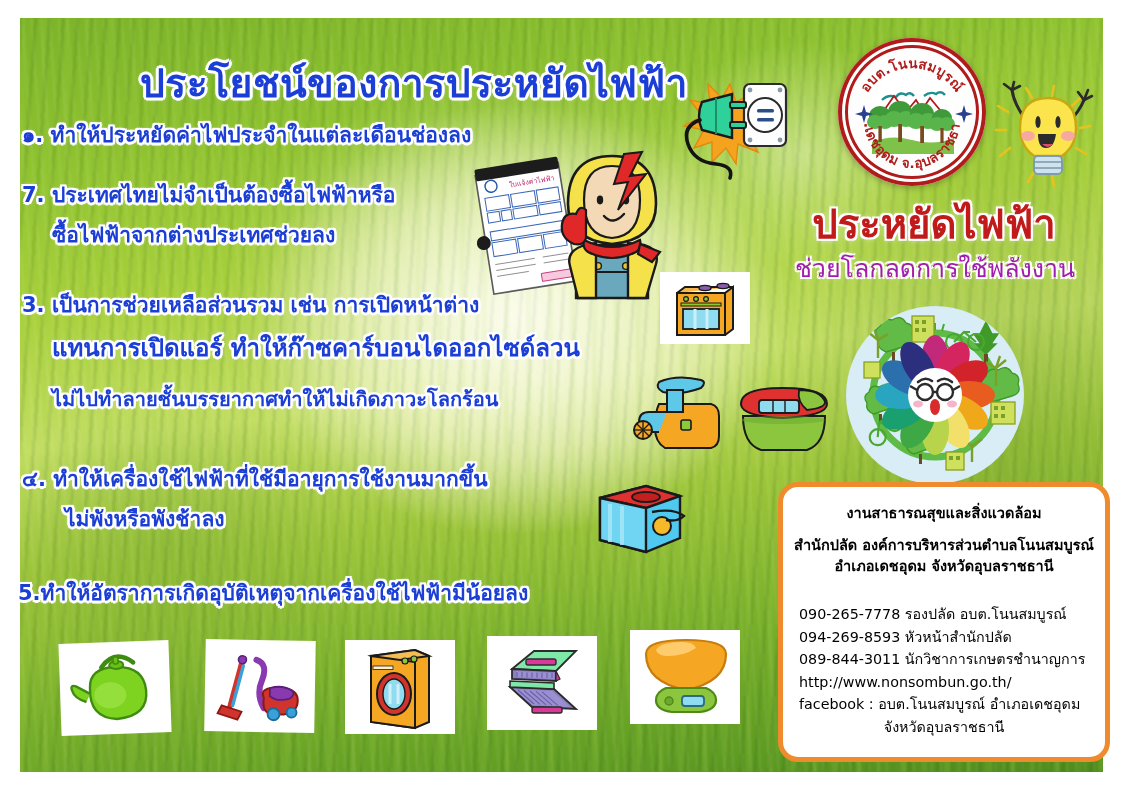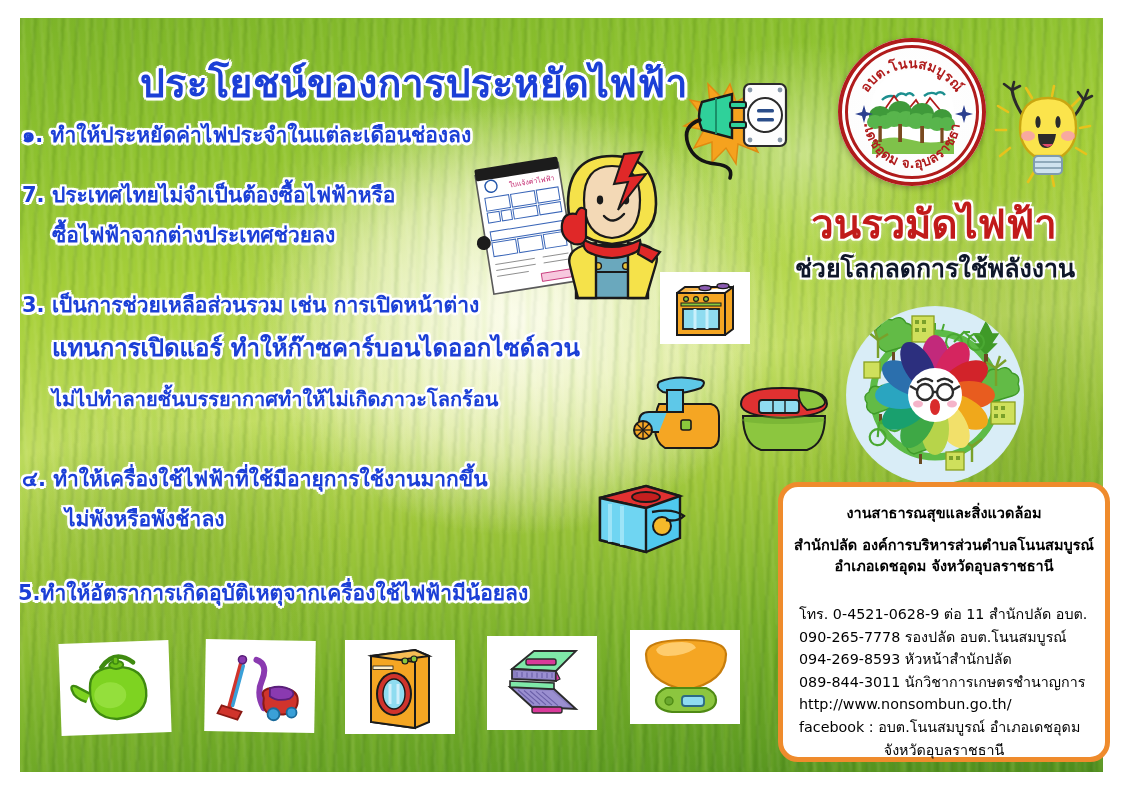--- a/index.html
+++ b/index.html
@@ -82,21 +82,21 @@
 
   
   #slogan-main{
     position:absolute;left:766px;top:192px;width:336px;text-align:center;
     font-size:40px;font-weight:700;color:#c11a1a;
     text-shadow:-2px -2px 0 #fff,2px -2px 0 #fff,-2px 2px 0 #fff,2px 2px 0 #fff,0 0 6px rgba(255,255,255,.9);
     white-space:nowrap;
   }
   #slogan-sub{
     position:absolute;left:760px;top:248px;width:350px;text-align:center;
-    font-size:25px;font-weight:700;color:#0f172a;
+    font-size:25px;font-weight:400;color:#a21caf;
     text-shadow:-2px -2px 0 #fff,2px -2px 0 #fff,-2px 2px 0 #fff,2px 2px 0 #fff,0 0 5px rgba(255,255,255,.9);
     white-space:nowrap;
   }
 
   
   #emblem{
     position:absolute;left:838px;top:38px;width:148px;height:148px;border-radius:50%;
     background:radial-gradient(circle at 50% 45%, #ffffff 0%, #fdfdfd 62%, #f3f6ee 100%);
     box-shadow:0 0 0 4px #b01c1c inset, 0 0 0 7px #ffffff inset, 0 0 0 10px #b01c1c inset, 0 2px 6px rgba(0,0,0,.25);
     overflow:hidden;
@@ -484,21 +484,21 @@
 
       <text class="emblem-arc">
         <textPath href="#arcTop" startOffset="50%" text-anchor="middle">อบต.โนนสมบูรณ์</textPath>
       </text>
       <text class="emblem-arc">
         <textPath href="#arcBottom" startOffset="50%" text-anchor="middle">อ.เดชอุดม จ.อุบลราชธานี</textPath>
       </text>
     </svg>
   </div>
 
-  <div id="slogan-main">วนรวมัดไฟฟ้า</div>
+  <div id="slogan-main">ประหยัดไฟฟ้า</div>
   <div id="slogan-sub">ช่วยโลกลดการใช้พลังงาน</div>
 
   <div class="tile" style="left:660px;top:272px;width:90px;height:72px;">
     <svg width="72" height="62" viewBox="0 0 72 62">
       <path d="M8 16 L56 16 L64 10 L64 52 L56 58 L8 58 Z" fill="#f5a623" stroke="#1a1a1a" stroke-width="2"></path>
       <path d="M8 16 L16 10 L64 10" fill="#f7b64a" stroke="#1a1a1a" stroke-width="2"></path>
       <rect x="8" y="16" width="48" height="42" fill="#f5a623" stroke="#1a1a1a" stroke-width="2"></rect>
       <rect x="14" y="32" width="36" height="20" fill="#8fdcf0" stroke="#1a1a1a" stroke-width="1.8"></rect>
       <line x1="26" y1="32" x2="26" y2="52" stroke="#c9f0fb" stroke-width="3"></line>
       <line x1="38" y1="32" x2="38" y2="52" stroke="#c9f0fb" stroke-width="3"></line>
@@ -637,21 +637,20 @@
       <circle cx="33" cy="67" r="4" fill="#6aa82e" stroke="#4f8a14" stroke-width="1.4"></circle>
     </svg>
   </div>
 
   <div id="contact-card">
     <div class="c-head">งานสาธารณสุขและสิ่งแวดล้อม</div>
     <div class="c-org">
       <div>สำนักปลัด องค์การบริหารส่วนตำบลโนนสมบูรณ์</div>
       <div>อำเภอเดชอุดม  จังหวัดอุบลราชธานี</div>
     </div>
-    <div class="c-line">โทร. 0-4521-0628-9 ต่อ 11 สำนักปลัด อบต.</div>
     <div class="c-line">090-265-7778  รองปลัด อบต.โนนสมบูรณ์</div>
     <div class="c-line">094-269-8593 หัวหน้าสำนักปลัด</div>
     <div class="c-line">089-844-3011  นักวิชาการเกษตรชำนาญการ</div>
     <div class="c-line">http://www.nonsombun.go.th/</div>
     <div class="c-line">facebook : อบต.โนนสมบูรณ์ อำเภอเดชอุดม</div>
     <div class="c-line ctr">จังหวัดอุบลราชธานี</div>
   </div>
 
 </div>
 

